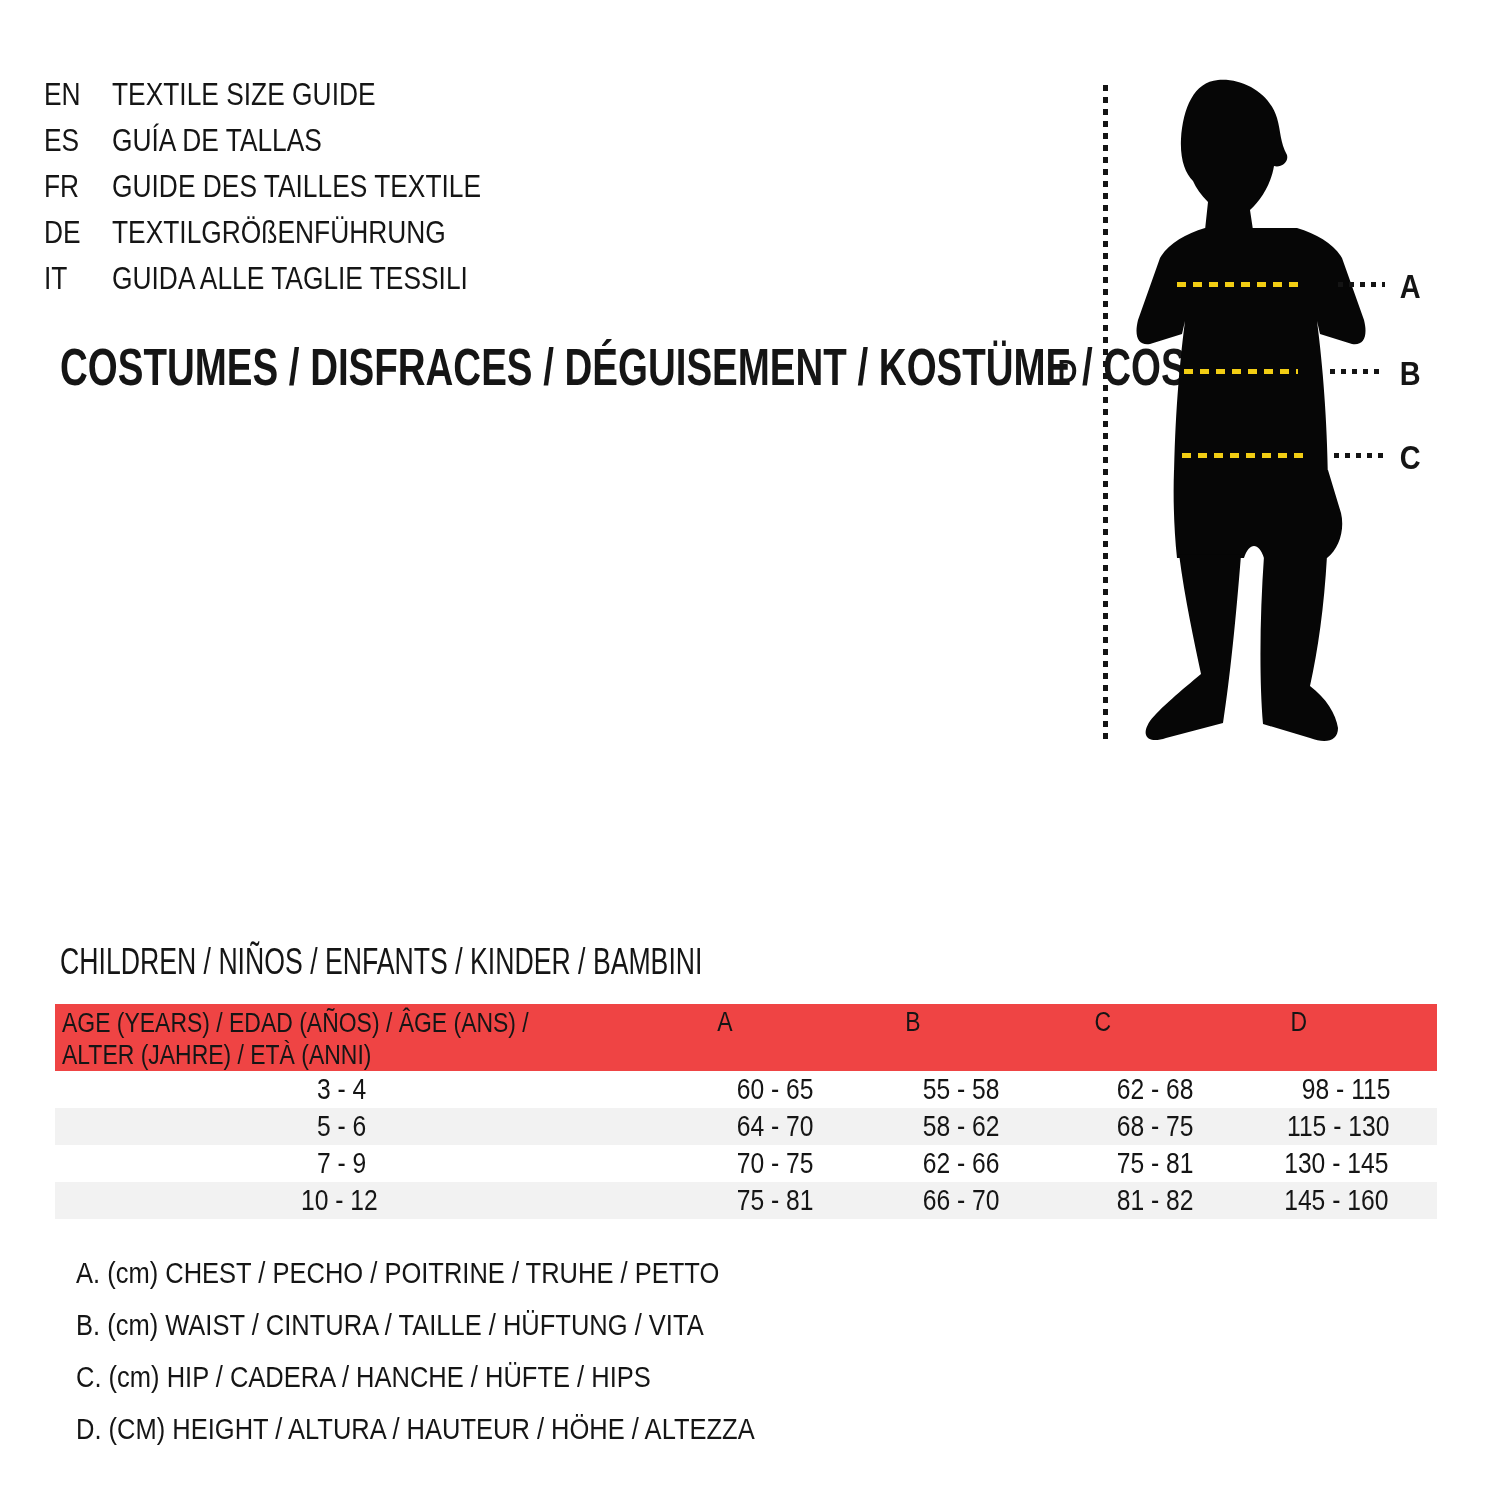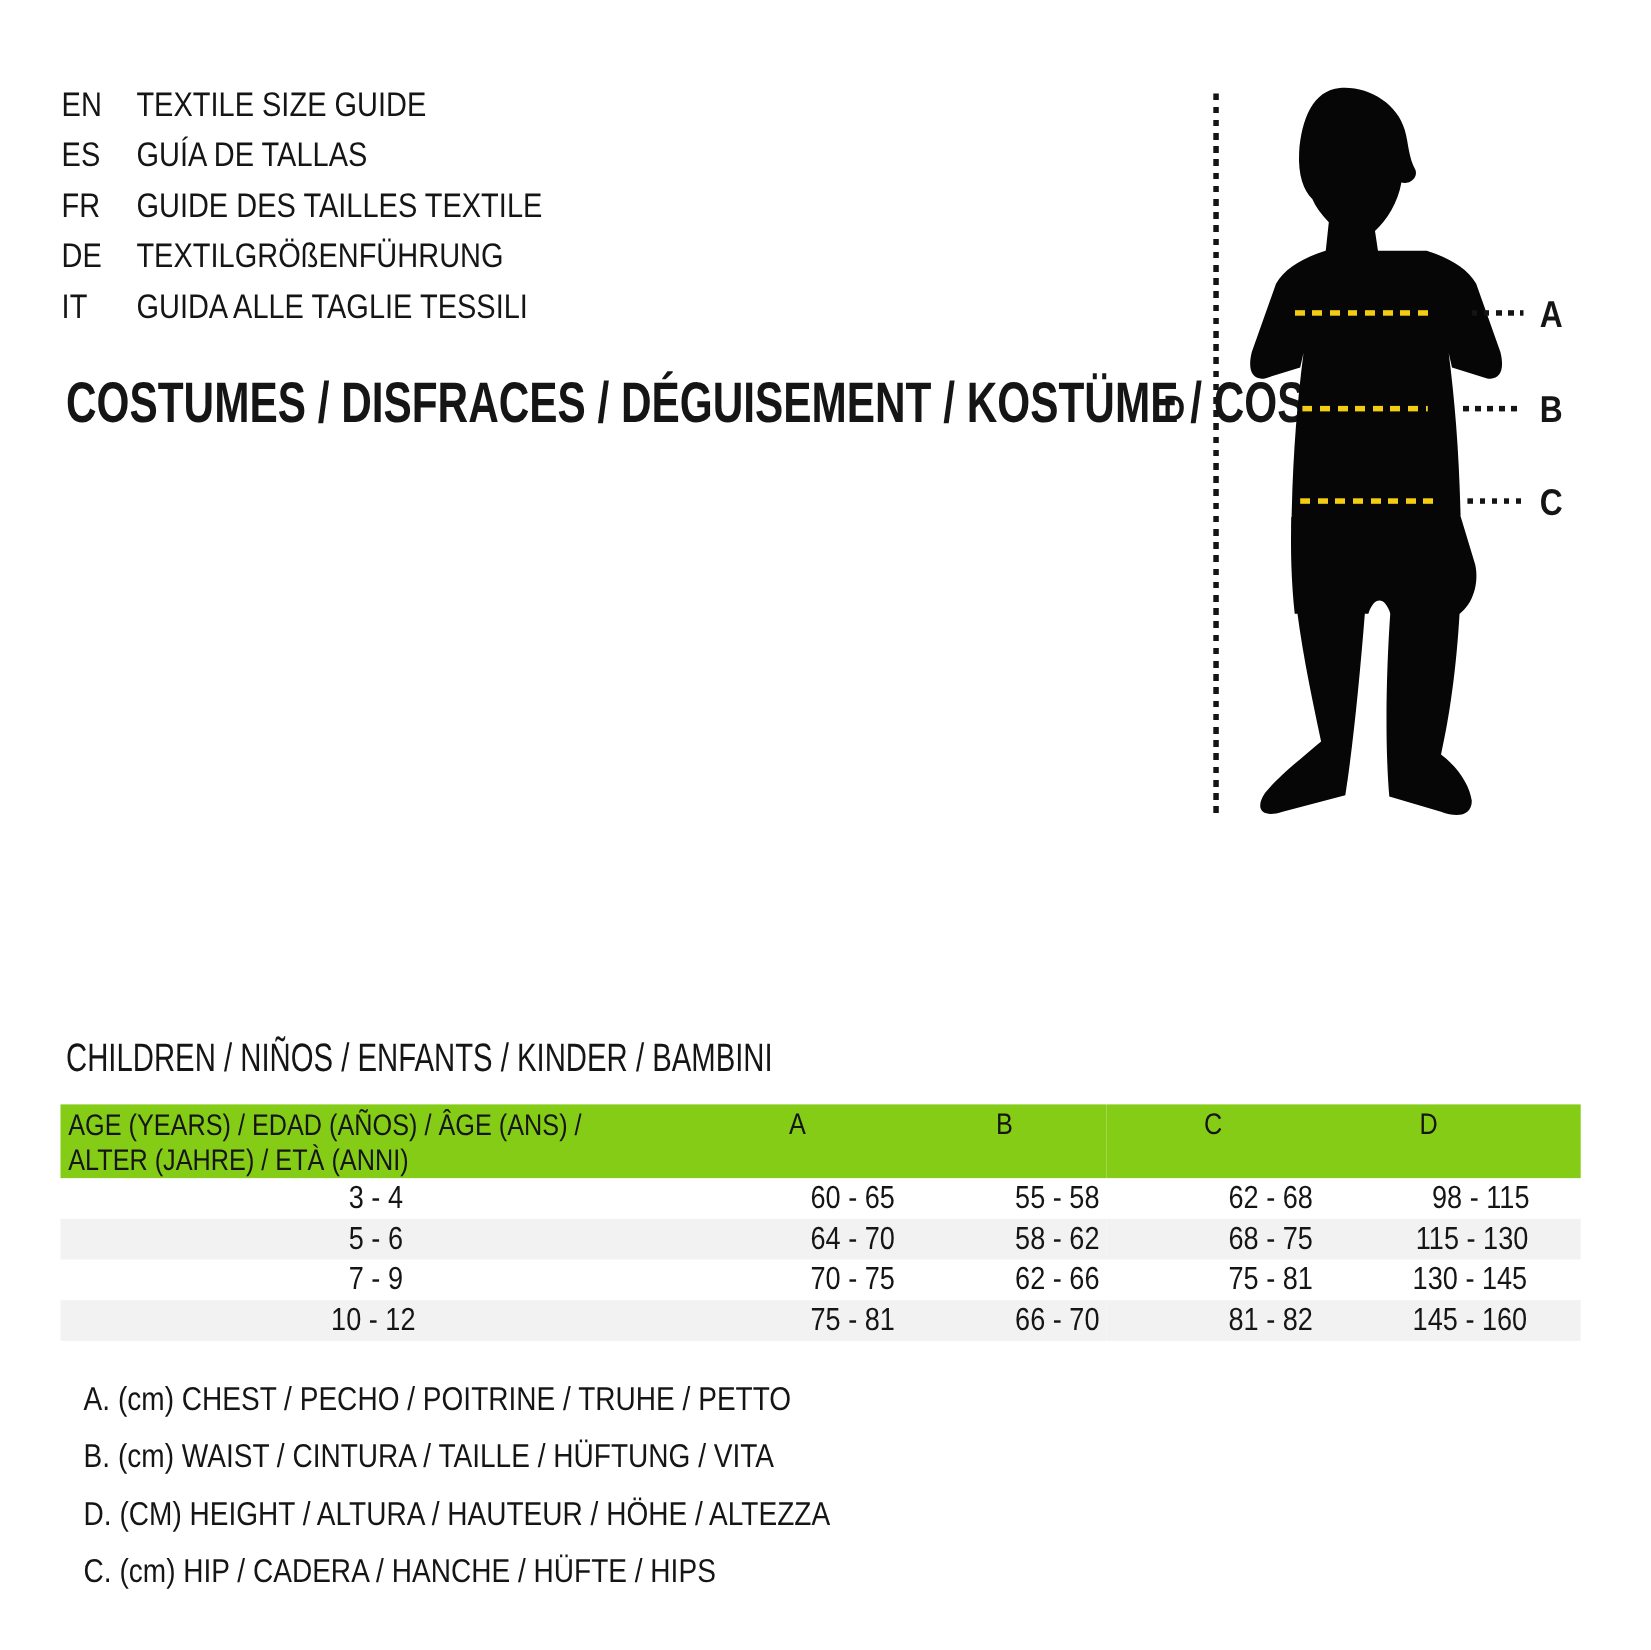--- a/index.html
+++ b/index.html
@@ -8,21 +8,21 @@
     position:relative; width:1501px; height:1500px; background:#fff;
     font-family:"Liberation Sans","DejaVu Sans",sans-serif; color:#151515;
     overflow:hidden;
   }
   
   .cond  { display:inline-block; transform:scaleX(0.85); transform-origin:0 50%; white-space:nowrap; }
   .cond-c{ transform-origin:50% 50%; }
   .xcond { display:inline-block; transform:scaleX(0.74); transform-origin:0 50%; white-space:nowrap; }
 
   
-  .lang-list { position:absolute; left:56px; top:72px; font-size:31px; line-height:46px; }
+  .lang-list { position:absolute; left:44px; top:72px; font-size:31px; line-height:46px; }
   .lang-row  { display:flex; }
   .lang-code { width:68px; }
 
   
   .costumes { position:absolute; left:60px; top:337px; font-size:52px; font-weight:bold; letter-spacing:0; }
   .children { position:absolute; left:60px; top:941px; font-size:36px; font-weight:normal; }
 
   
   .vline { position:absolute; left:1103px; top:85px; width:5px; height:655px;
            background:repeating-linear-gradient(180deg,#141414 0 6px,transparent 6px 12px); }
@@ -38,21 +38,21 @@
   .c-b { left:1330px; top:369px; width:55px; }
   .c-c { left:1334px; top:453px; width:51px; }
   .m-label { position:absolute; font-size:34px; font-weight:bold; }
   .l-a { left:1398px; top:267px; }
   .l-b { left:1398px; top:354px; }
   .l-c { left:1398px; top:438px; }
   .l-d { left:1056px; top:353px; font-size:32px; }
 
   
   .size-table { position:absolute; left:55px; top:1004px; width:1382px; border-collapse:collapse; table-layout:fixed; }
-  .size-table thead th { background:#84cc16; height:62px; vertical-align:top; font-weight:normal; }
+  .size-table thead th { background:#ef4444; height:62px; vertical-align:top; font-weight:normal; }
   .size-table th.agehead { text-align:left; padding:3px 0 0 7px; font-size:27px; line-height:32px; }
   .size-table th.colhead { font-size:27px; text-align:center; padding-top:3px; }
   .size-table th.colhead.last, .size-table td.val.last { padding-right:39px; }
   .size-table tbody td { height:37px; font-size:29px; vertical-align:middle; }
   .size-table td.age { text-align:center; padding-left:7px; }
   .size-table td.val { text-align:right; }
   .size-table tbody tr:nth-child(even) { background:#f2f2f2; }
 
   
   .legend { position:absolute; left:76px; top:1247px; font-size:30px; line-height:52px; }
@@ -171,17 +171,17 @@
         <td class="val"><span class="cond cond-c">66 - 70</span></td>
         <td class="val"><span class="cond cond-c">81 - 82</span></td>
         <td class="val last"><span class="cond cond-c">145 - 160</span></td>
       </tr>
     </tbody>
   </table>
 
   <div class="legend">
     <div><span class="cond">A. (cm) CHEST / PECHO / POITRINE / TRUHE / PETTO</span></div>
     <div><span class="cond">B. (cm) WAIST / CINTURA / TAILLE / HÜFTUNG / VITA</span></div>
+    <div><span class="cond">C. (cm) HIP / CADERA / HANCHE / HÜFTE / HIPS</span></div>
     <div><span class="cond">D. (CM) HEIGHT / ALTURA / HAUTEUR / HÖHE / ALTEZZA</span></div>
-    <div><span class="cond">C. (cm) HIP / CADERA / HANCHE / HÜFTE / HIPS</span></div>
   </div>
 
 </div>
 
 </body></html>

